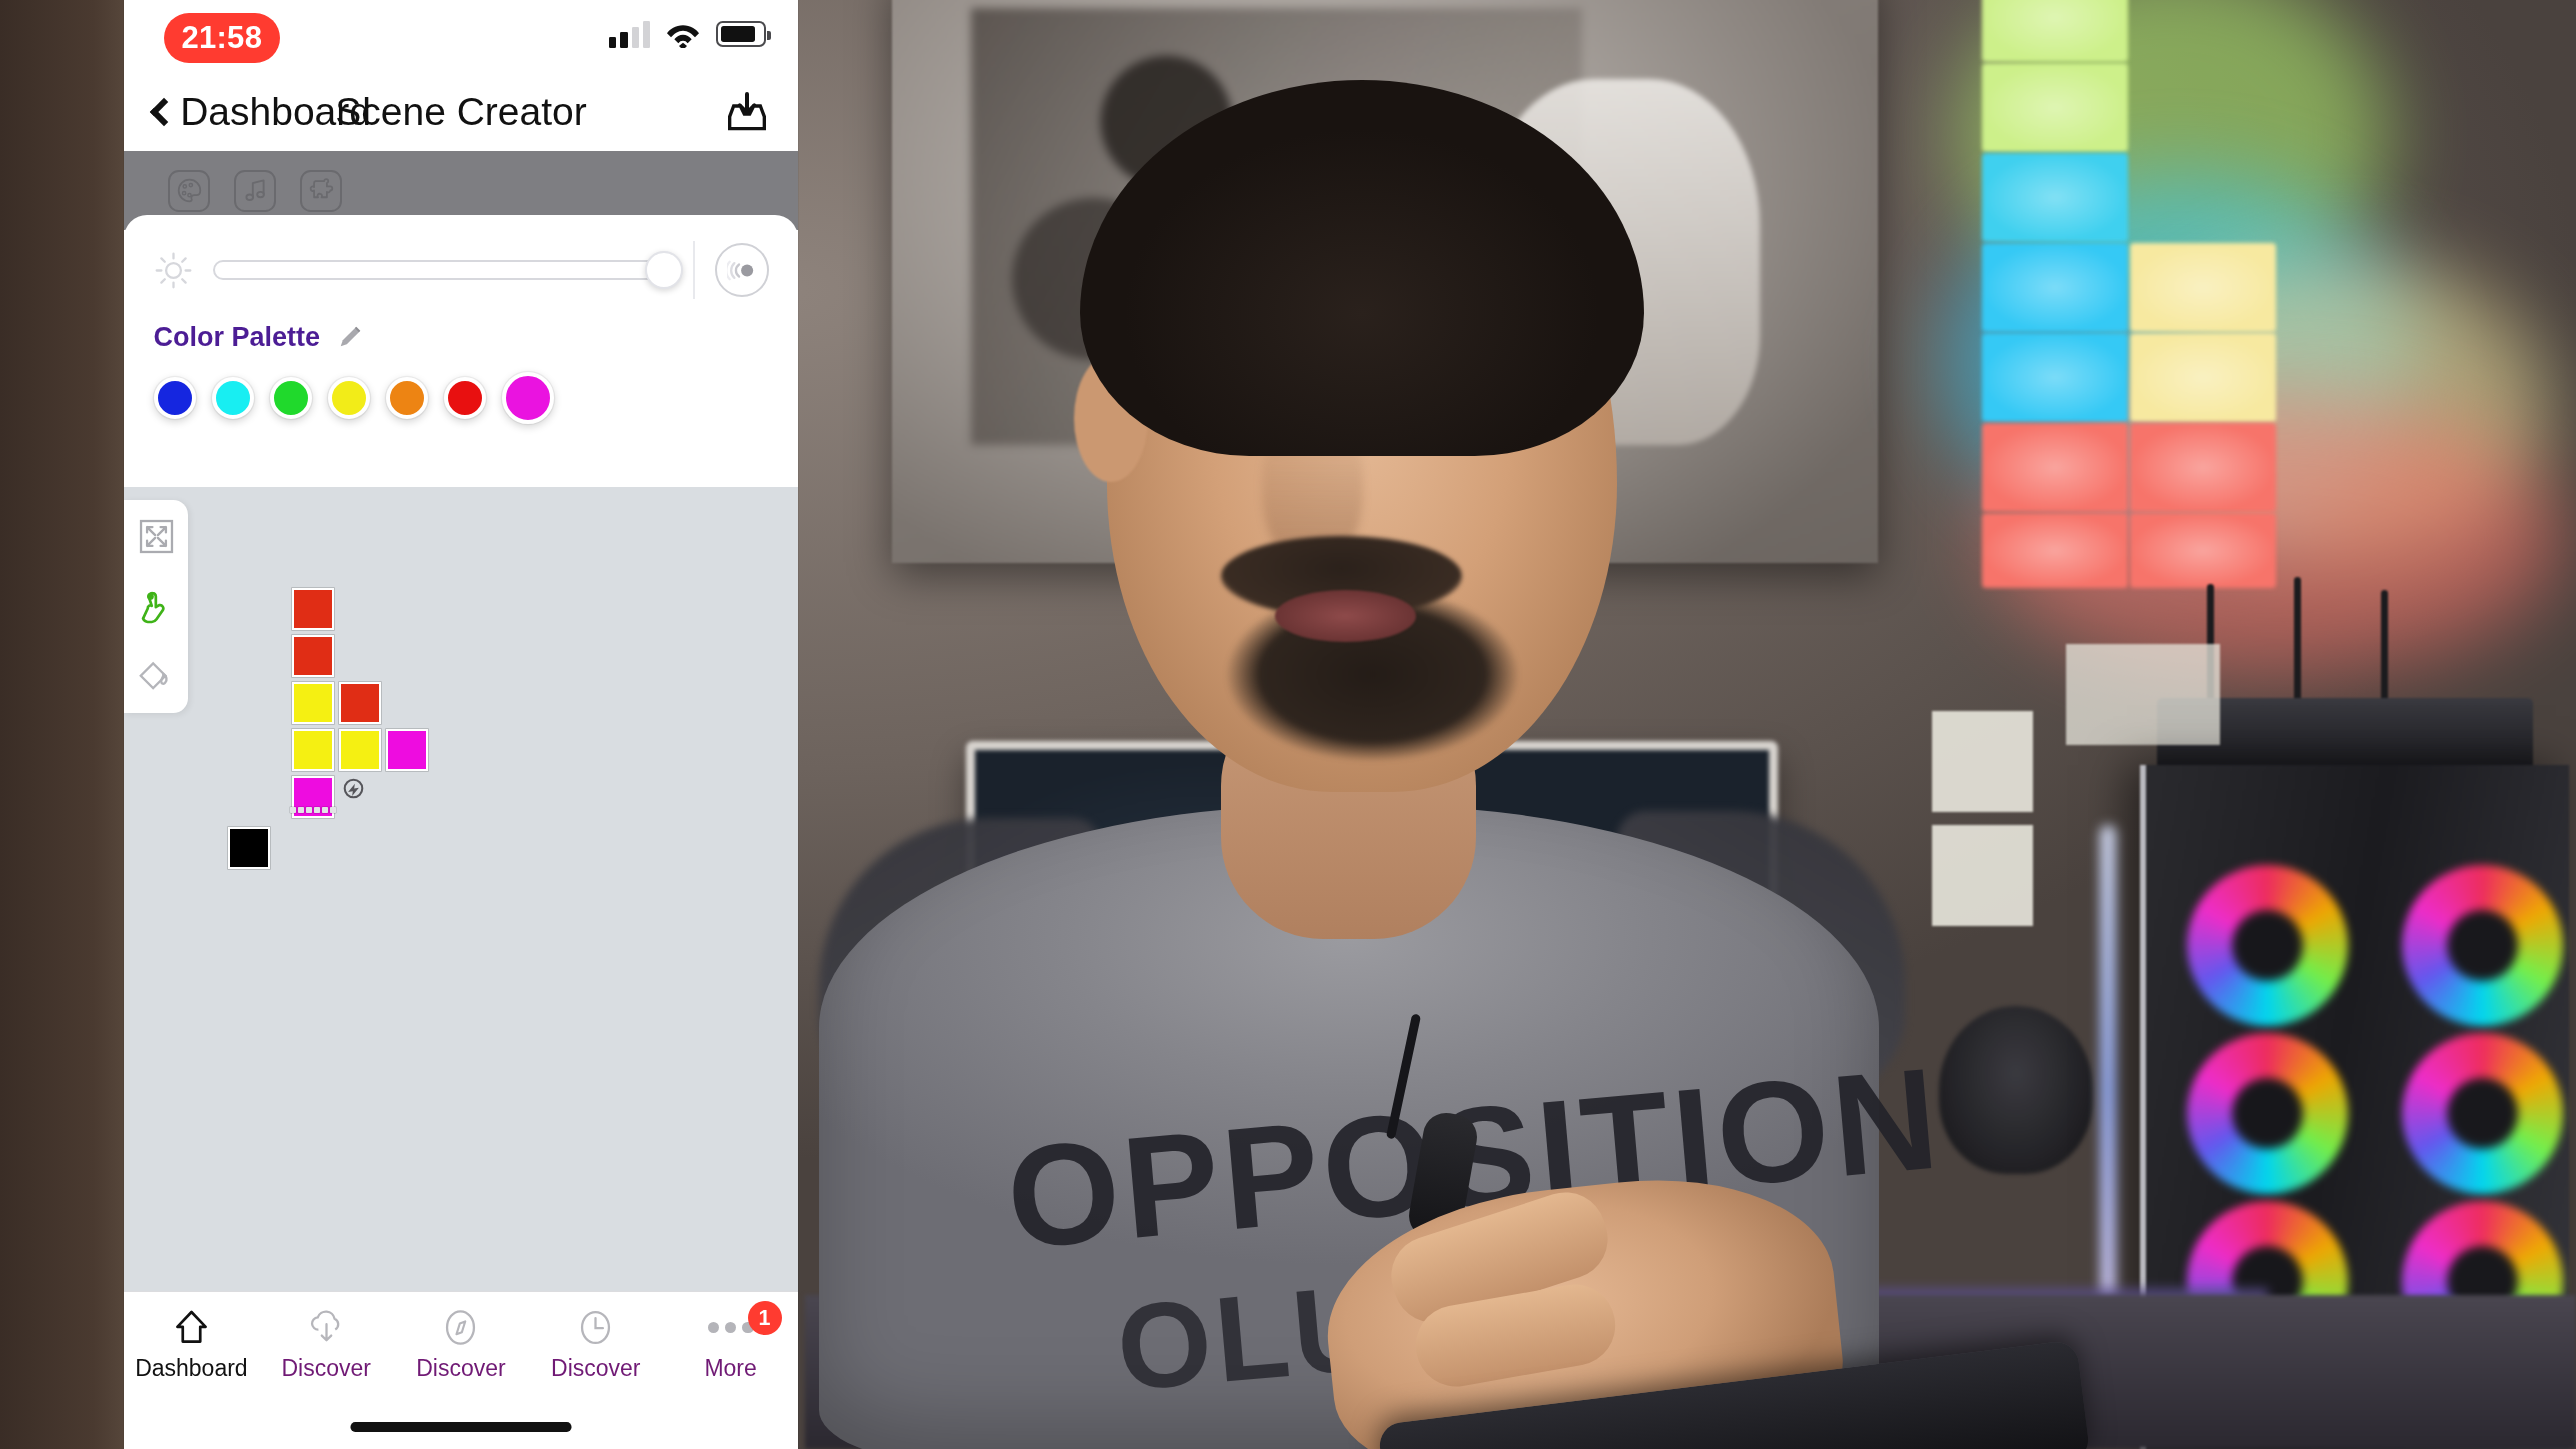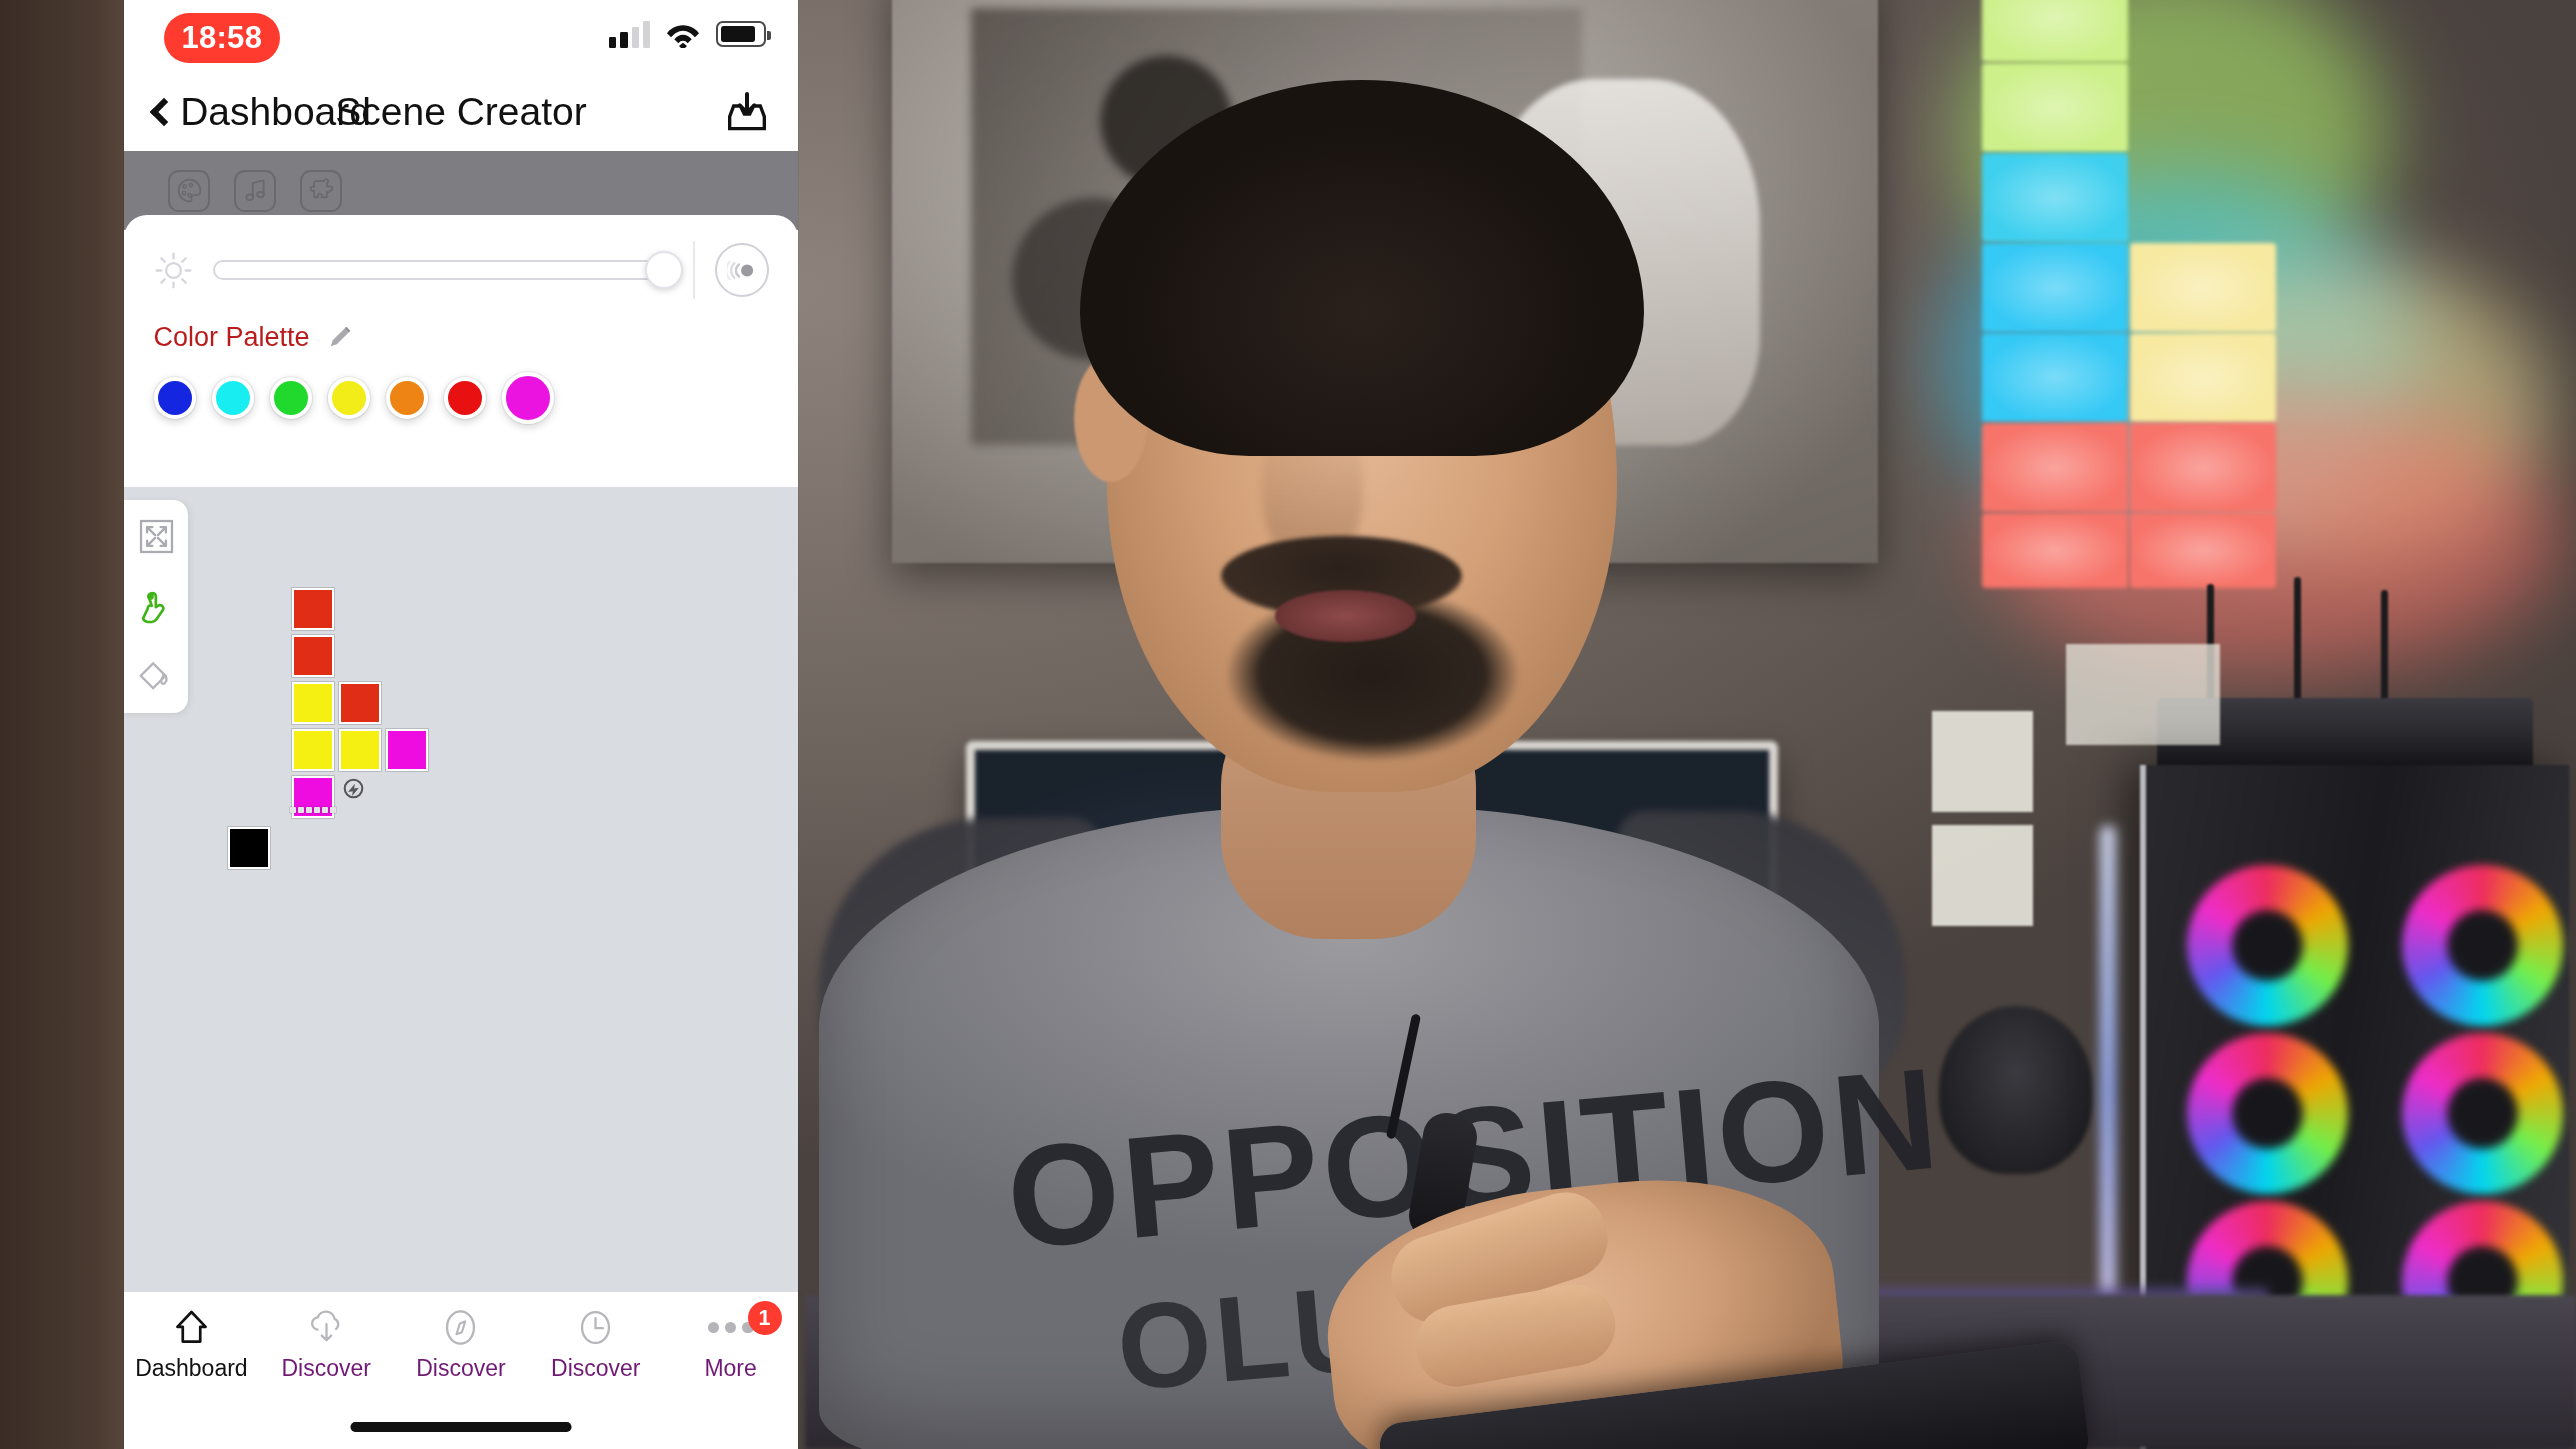--- a/index.html
+++ b/index.html
@@ -286,21 +286,21 @@
     width:38px; height:38px; border-radius:50%; background:#fff;
     border:2px solid #e2e3e8; box-shadow:0 2px 6.7px rgba(0,0,0,.16);
     cursor:pointer;
   }
   .divider-v{ width:2px; height:58px; background:#e8e9ed; }
   .motionbtn{
     width:54px; height:54px; border-radius:50%; border:2px solid #d0d1d6;
     display:flex; align-items:center; justify-content:center; cursor:pointer;
   }
   .palette-head{ display:flex; align-items:center; gap:16px; margin-top:20px; }
-  .palette-head h3{ font-size:27px; font-weight:400; color:#b91c1c; }
+  .palette-head h3{ font-size:27px; font-weight:700; color:#4c1d95; }
   .pencil{ width:27px; height:27px; cursor:pointer; }
   .swatches{ display:flex; align-items:center; gap:16px; margin-top:19px; }
   .sw{
     width:42px; height:42px; border-radius:50%; border:4px solid #fff;
     box-shadow:0 0 0 1.3px rgba(0,0,0,.05), 0 2.7px 8px rgba(0,0,0,.18);
     cursor:pointer; flex:0 0 auto;
   }
   .sw.sel{ width:52px; height:52px; }
 
   
@@ -438,21 +438,21 @@
 
   <div class="hand"></div>
   <div class="finger" style="left:1389px;top:1214px;width:221px;height:87px;transform:rotate(-18deg);"></div>
   <div class="finger" style="left:1415px;top:1295px;width:201px;height:81px;transform:rotate(-10deg);"></div>
   <div class="phone-held"></div>
 </div>
 
 <div id="phone">
 
   <div class="statusbar">
-    <div class="clock-pill">18:58</div>
+    <div class="clock-pill">21:58</div>
     <div class="status-icons">
       <div class="bars">
         <i class="on" style="height:10.7px"></i>
           <i class="on" style="height:16px"></i>
         <i style="height:21.5px"></i>
           <i style="height:27px"></i>
       </div>
       <svg width="36" height="28" viewBox="0 0 54 42">
         <path d="M27 8C16 8 7 14 3 20l6 6c4-5 11-10 18-10s14 5 18 10l6-6C47 14 38 8 27 8z" fill="#111"></path>
         <path d="M27 22c-5 0-10 3-13 7l6 6c2-3 4-4 7-4s5 1 7 4l6-6c-3-4-8-7-13-7z" fill="#111"></path>

